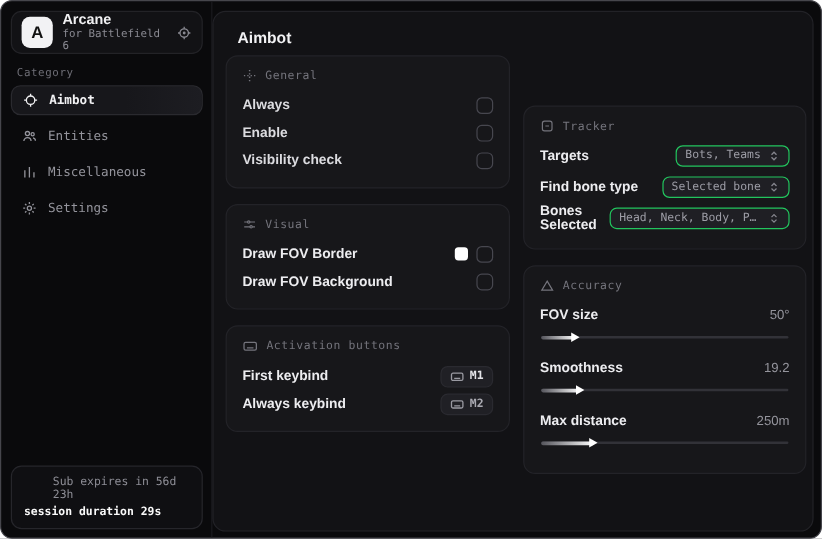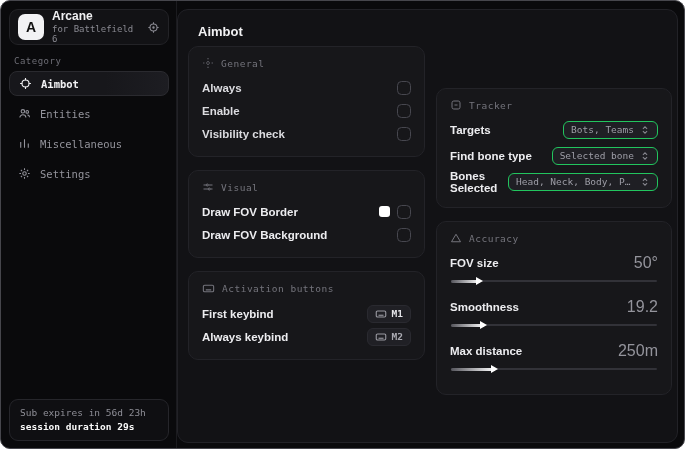--- a/index.html
+++ b/index.html
@@ -14,21 +14,21 @@
   .logo-text { flex:1; line-height:1.15; }
   .logo-title { font-size:12px; font-weight:bold; color:#f0f0f2; }
   .logo-sub { font-size:9px; color:#8a8a92; font-family:"DejaVu Sans Mono", monospace; }
   .logo-action { color:#8a8a92; display:flex; }
   .category-label { position:absolute; left:13px; top:55px; font-size:9px; color:#6e6e76; font-family:"DejaVu Sans Mono", monospace; letter-spacing:.5px; }
   .nav { position:absolute; left:8px; top:70px; width:160px; display:flex; flex-direction:column; gap:5px; }
   .nav-item { display:flex; align-items:center; gap:9px; height:25px; padding:0 9px; border-radius:8px; color:#94949c; font-family:"DejaVu Sans Mono", monospace; font-size:10.5px; cursor:pointer; }
   .nav-item.active { background:linear-gradient(90deg,#17171b 60%, #1d1d22); border:1px solid #2a2a2f; color:#f2f2f4; font-weight:bold; }
   .nav-item .ic { display:flex; width:13px; }
   .sub-box { position:absolute; left:8px; bottom:7px; width:160px; border:1px solid #26262b; background:#0f0f12; border-radius:9px; padding:7px 10px 8px; }
-  .sub-line1 { font-family:"DejaVu Sans Mono", monospace; font-size:9.5px; color:#8e8e96; margin-bottom:3px; }
+  .sub-line1 { font-family:"DejaVu Sans Mono", monospace; font-size:9.5px; color:#8e8e96; margin-bottom:3px;margin-left:24px; }
   .sub-line2 { font-family:"DejaVu Sans Mono", monospace; font-size:9.5px; color:#fafafa; font-weight:bold; }
 
   
   .main { position:absolute; left:176px; top:8px; width:501px; height:434px; background:#121215; border:1px solid #222227; border-radius:11px; }
   .page-title { position:absolute; left:20px; top:14px; font-size:13px; font-weight:bold; color:#f2f2f4; }
   .col-left  { position:absolute; left:10px;  top:36px; width:237px; }
   .col-right { position:absolute; left:258px; top:38px; width:236px;margin-top:40px; }
   .card { background:#17171a; border:1px solid #232328; border-radius:10px; padding:10px 13px 11px; margin-bottom:13px; }
   .card-head { display:flex; align-items:center; gap:7px; color:#74747c; font-family:"DejaVu Sans Mono", monospace; font-size:9.5px; letter-spacing:.5px; margin-bottom:7px; }
   .card-head .ic { display:flex; }
@@ -39,21 +39,21 @@
   .swatch { width:11px; height:11px; border-radius:3px; margin-right:7px; cursor:pointer; }
   .right-controls { display:flex; align-items:center; }
   .key-pill { display:flex; align-items:center; gap:5px; background:#202025; border:1px solid #2a2a30; border-radius:6px; padding:2px 7px; color:#e4e4e8; font-family:"DejaVu Sans Mono", monospace; font-size:9.5px; font-weight:bold; cursor:pointer; }
   .key-pill.dim { color:#aaaab2; }
   .key-pill .ic { display:flex; color:#9a9aa2; }
   .dropdown { display:flex; align-items:center; gap:6px; background:#1f1f24; border:1px solid #22c55e; border-radius:6px; padding:2.5px 7px; color:#9d9da6; font-family:"DejaVu Sans Mono", monospace; font-size:9.5px; cursor:pointer; }
   .dropdown .val { max-width:118px; white-space:nowrap; overflow:hidden; text-overflow:ellipsis; }
   .dropdown .ic { display:flex; color:#85858d; }
   .t-row { margin-bottom:3px; }
   .acc-row { margin-bottom:2px; }
-  .acc-value { font-size:16px; color:#94949c; }
+  .acc-value { font-size:11px; color:#94949c; }
   .slider { position:relative; height:10px; margin-bottom:9px; cursor:pointer; }
   .slider .track { position:absolute; left:1px; right:1px; top:4px; height:2px; background:#323238; border-radius:2px; }
   .slider .fill { position:absolute; left:1px; top:3.5px; height:3px; background:linear-gradient(90deg,#55555c,#ffffff); border-radius:2px; }
   .slider .thumb { position:absolute; right:-3px; top:-2.5px; width:0; height:0; border-left:7px solid #ffffff; border-top:4px solid transparent; border-bottom:4px solid transparent; }
   svg { display:block; }
 </style>
 </head>
 <body>
 
 <div class="window">

